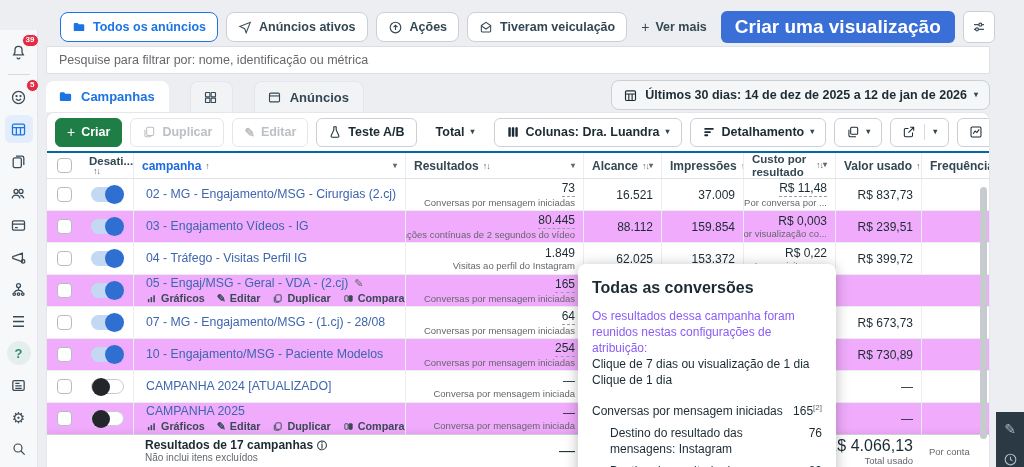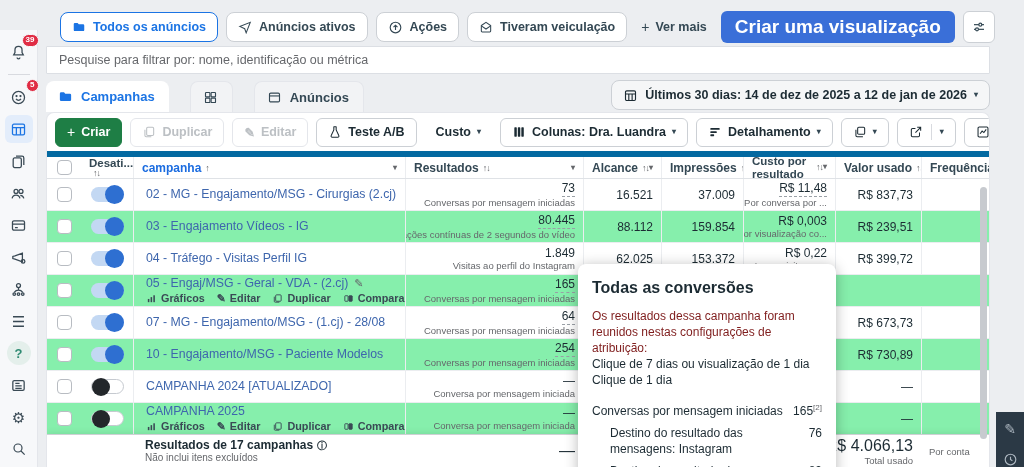--- a/index.html
+++ b/index.html
@@ -50,32 +50,32 @@
   .toolbar { height:38px; display:flex; align-items:center; gap:8px; padding:0 8px; flex-shrink:0; }
   .tbtn { display:flex; align-items:center; gap:6px; height:29px; padding:0 11px; border:1px solid #ccd0d5; border-radius:6px; background:#fff; font-size:12.5px; font-weight:600; color:#1c2b33; cursor:pointer; white-space:nowrap; }
   .tbtn.green { background:#1e7e45; border-color:#1e7e45; color:#fff; }
   .tbtn.disabled { color:#bcc0c4; border-color:#e4e6eb; }
   .tbtn.plain { border:none; background:transparent; }
   .tbtn .sep { width:1px; height:16px; background:#d8dadf; margin:0 2px; }
   .toolbar-right { margin-left:auto; display:flex; align-items:center; gap:8px; }
 
   
   .grid { display:grid; grid-template-columns:34px 52px 272px 178px 78px 82px 92px 86px 1fr; }
-  .thead { height:28px; border-top:6px solid #0369a1; border-bottom:1px solid #dfe2e6; align-items:center; flex-shrink:0; font-size:12px; font-weight:700; color:#344854; }
+  .thead { height:28px; border-top:2px solid #0369a1; border-bottom:1px solid #dfe2e6; align-items:center; flex-shrink:0; font-size:12px; font-weight:700; color:#344854; }
   .hcell { display:flex; align-items:center; padding:0 8px; height:100%; overflow:hidden; white-space:nowrap; }
   .hcell .sort { font-size:9px; color:#65676b; margin-left:4px; font-weight:400; letter-spacing:-1px; }
   .hcell .hcaret { margin-left:auto; font-size:8px; color:#65676b; }
   .hcell.two-line { flex-direction:column; align-items:flex-start; justify-content:center; line-height:1.05; font-size:11.5px; }
   .hc-camp { color:#1b6ce0; }
   .grid > div:nth-child(n+3) { border-left:1px solid #ebedf0; }
   .hc-cost { white-space:normal; line-height:1.05; font-size:11.5px; }
 
   .tbody { flex:1; overflow:hidden; position:relative; min-height:0; }
   .trow { height:32px; border-bottom:1px solid #ebedf0; align-items:center; font-size:12px; }
-  .trow.alt { background:#86efac; }
+  .trow.alt { background:#f0abfc; }
   .cell { height:100%; display:flex; align-items:center; padding:0 8px; overflow:hidden; }
   .c-check { justify-content:center; padding:0; }
   .cb { width:15px; height:15px; border:1px solid #b8bcc2; border-radius:4px; background:#fff; cursor:pointer; }
   .c-tog { justify-content:center; padding:0; }
   .toggle { position:relative; width:33px; height:15px; border-radius:8px; cursor:pointer; display:block; }
   .toggle.on { background:#c3d8f3; }
   .toggle.on .knob { position:absolute; right:0; top:-2px; width:19px; height:19px; border-radius:50%; background:#2e6fd1; }
   .toggle.off { background:#fff; border:1px solid #c6cad0; }
   .toggle.off .knob { position:absolute; left:0; top:-2.5px; width:18px; height:18px; border-radius:50%; background:#23272b; }
   .c-camp { flex-direction:column; align-items:flex-start; justify-content:center; padding-left:12px; line-height:1.15; }
@@ -95,21 +95,21 @@
   .tfoot > div:nth-child(n+3) { border-left:none; }
   .f-title { font-size:12px; font-weight:700; color:#1c2b33; line-height:1.2; display:flex; flex-direction:column; align-items:flex-start; justify-content:center; padding-left:12px; height:100%; }
   .f-sub { font-size:10px; font-weight:400; color:#65676b; }
   .f-info { font-size:10px; margin-left:4px; }
 
   .scroll-thumb { position:absolute; right:2px; top:74px; width:7px; height:252px; background:#c7cacf; border-radius:4px; z-index:6; }
 
   
   .tooltip { position:absolute; left:578px; top:264px; width:258px; background:#fff; border-radius:8px; box-shadow:0 2px 14px rgba(0,0,0,0.28); padding:13px 14px; z-index:20; font-size:12px; line-height:1.35; }
   .tt-title { font-size:16px; font-weight:700; margin-bottom:9px; }
-  .tt-desc { color:#7f1d1d; }
+  .tt-desc { color:#8b5cf6; }
   .tt-attr { color:#1c2b33; }
   .tt-list { margin-top:14px; display:flex; flex-direction:column; gap:6px; }
   .tt-row { display:flex; justify-content:space-between; gap:10px; }
   .tt-row .tl { flex:1; }
   .tt-row .tv { white-space:nowrap; font-variant-numeric:tabular-nums; }
   .tt-row.indent .tl { padding-left:18px; }
   .tt-sup { font-size:8px; color:#65676b; vertical-align:super; }
 </style>
 </head>
 <body>
@@ -341,21 +341,21 @@
         </button>
         <button class="tbtn">
           <span class="i">
               <svg width="14" height="14" viewBox="0 0 24 24" fill="none" stroke="currentColor" stroke-width="1.8">
                 <path d="M9.5 3h5M10 3v5.5L5.5 18a2 2 0 0 0 1.8 3h9.4a2 2 0 0 0 1.8-3L14 8.5V3"></path>
               </svg>
             </span>
           <span>Teste A/B</span>
         </button>
         <button class="tbtn plain">
-          <span>Custo</span>
+          <span>Total</span>
           <span class="caret">▾</span>
         </button>
         <div class="toolbar-right">
           <button class="tbtn">
             <span class="i">
                 <svg width="14" height="14" viewBox="0 0 24 24" fill="currentColor">
                   <rect x="4" y="4" width="4.2" height="16" rx="1"></rect>
                   <rect x="10" y="4" width="4.2" height="16" rx="1"></rect>
                   <rect x="16" y="4" width="4.2" height="16" rx="1"></rect>
                 </svg>

